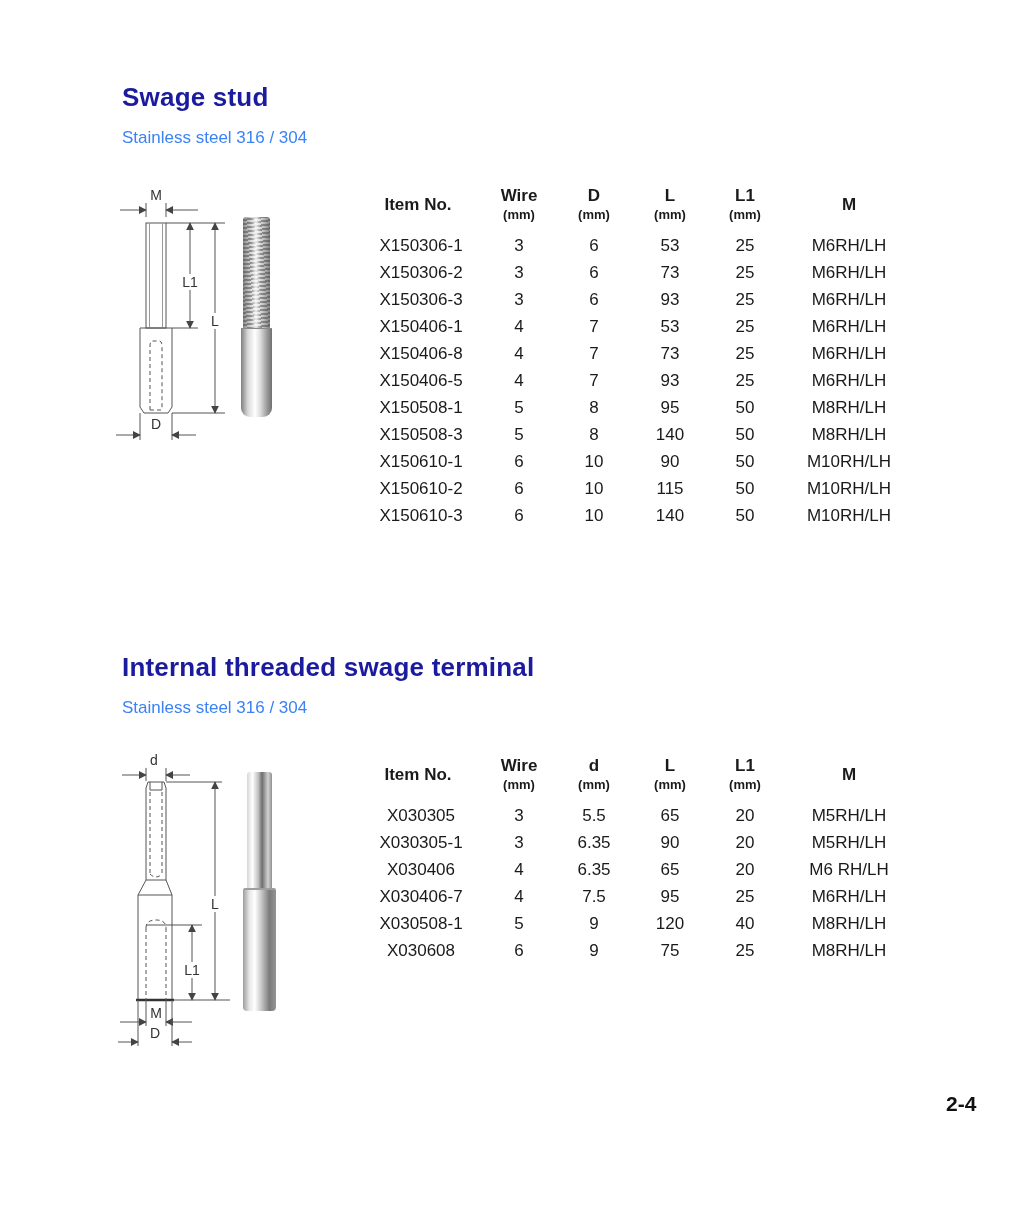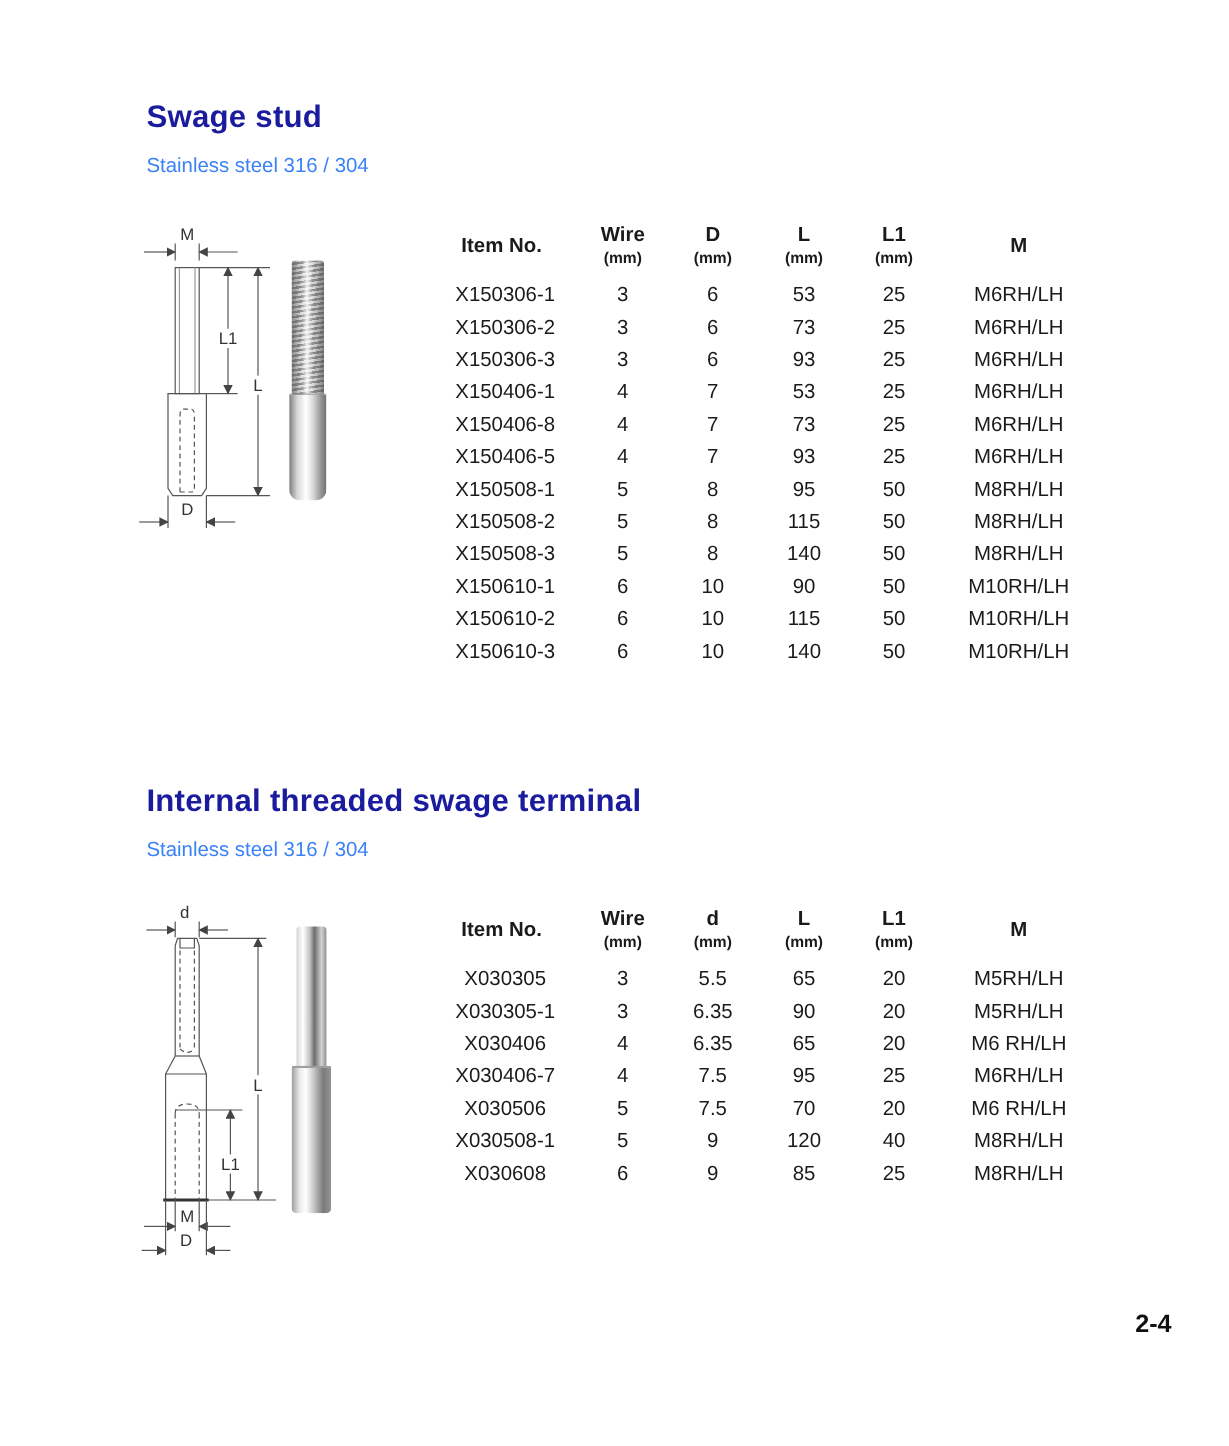--- a/index.html
+++ b/index.html
@@ -199,28 +199,20 @@
       </tr>
       <tr>
         <td>X150508-1</td>
         <td>5</td>
         <td>8</td>
         <td>95</td>
         <td>50</td>
         <td>M8RH/LH</td>
       </tr>
       <tr>
-        <td>X150508-2</td>
-        <td>5</td>
-        <td>8</td>
-        <td>115</td>
-        <td>50</td>
-        <td>M8RH/LH</td>
-      </tr>
-      <tr>
         <td>X150508-3</td>
         <td>5</td>
         <td>8</td>
         <td>140</td>
         <td>50</td>
         <td>M8RH/LH</td>
       </tr>
       <tr>
         <td>X150610-1</td>
         <td>6</td>
@@ -378,39 +370,31 @@
       </tr>
       <tr>
         <td>X030406-7</td>
         <td>4</td>
         <td>7.5</td>
         <td>95</td>
         <td>25</td>
         <td>M6RH/LH</td>
       </tr>
       <tr>
-        <td>X030506</td>
-        <td>5</td>
-        <td>7.5</td>
-        <td>70</td>
-        <td>20</td>
-        <td>M6 RH/LH</td>
-      </tr>
-      <tr>
         <td>X030508-1</td>
         <td>5</td>
         <td>9</td>
         <td>120</td>
         <td>40</td>
         <td>M8RH/LH</td>
       </tr>
       <tr>
         <td>X030608</td>
         <td>6</td>
         <td>9</td>
-        <td>85</td>
+        <td>75</td>
         <td>25</td>
         <td>M8RH/LH</td>
       </tr>
     </tbody>
 </table>
 
 <div class="page-number abs" style="left:946px; top:1092px;">2-4</div>
 
 </body></html>

